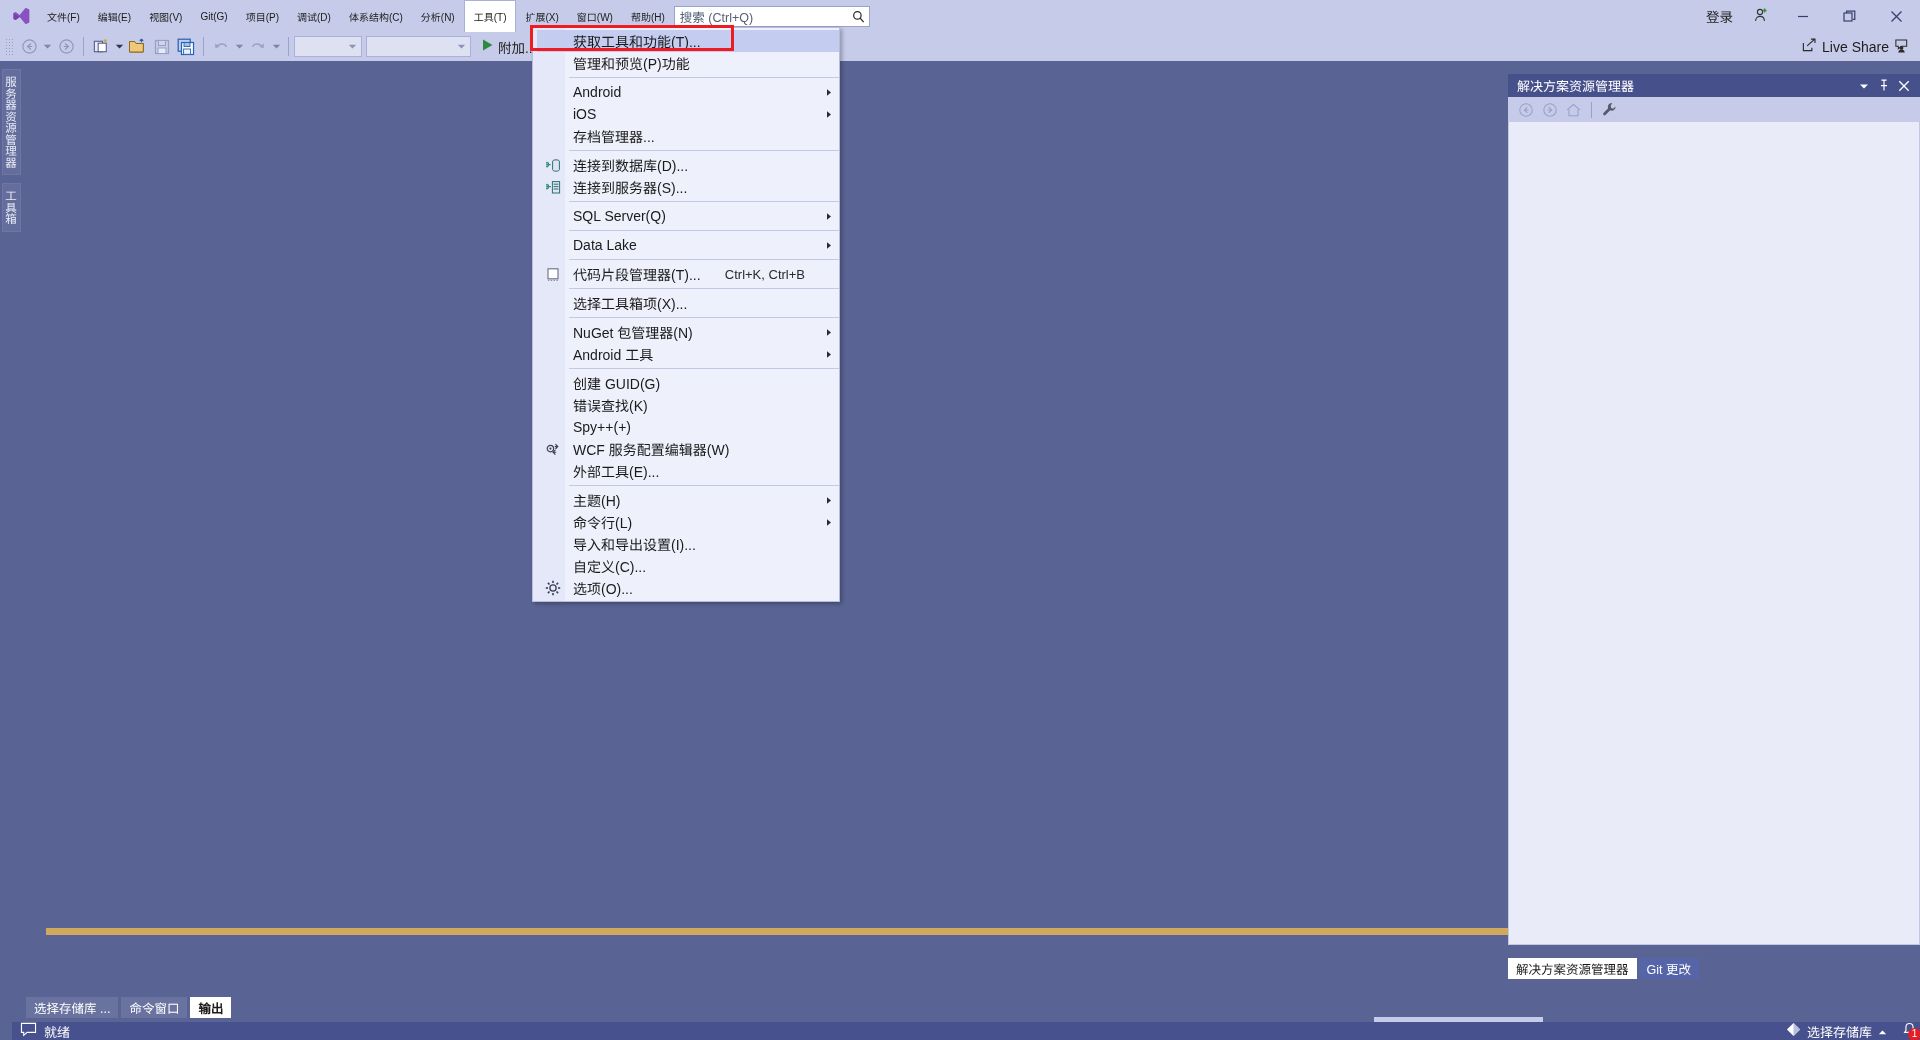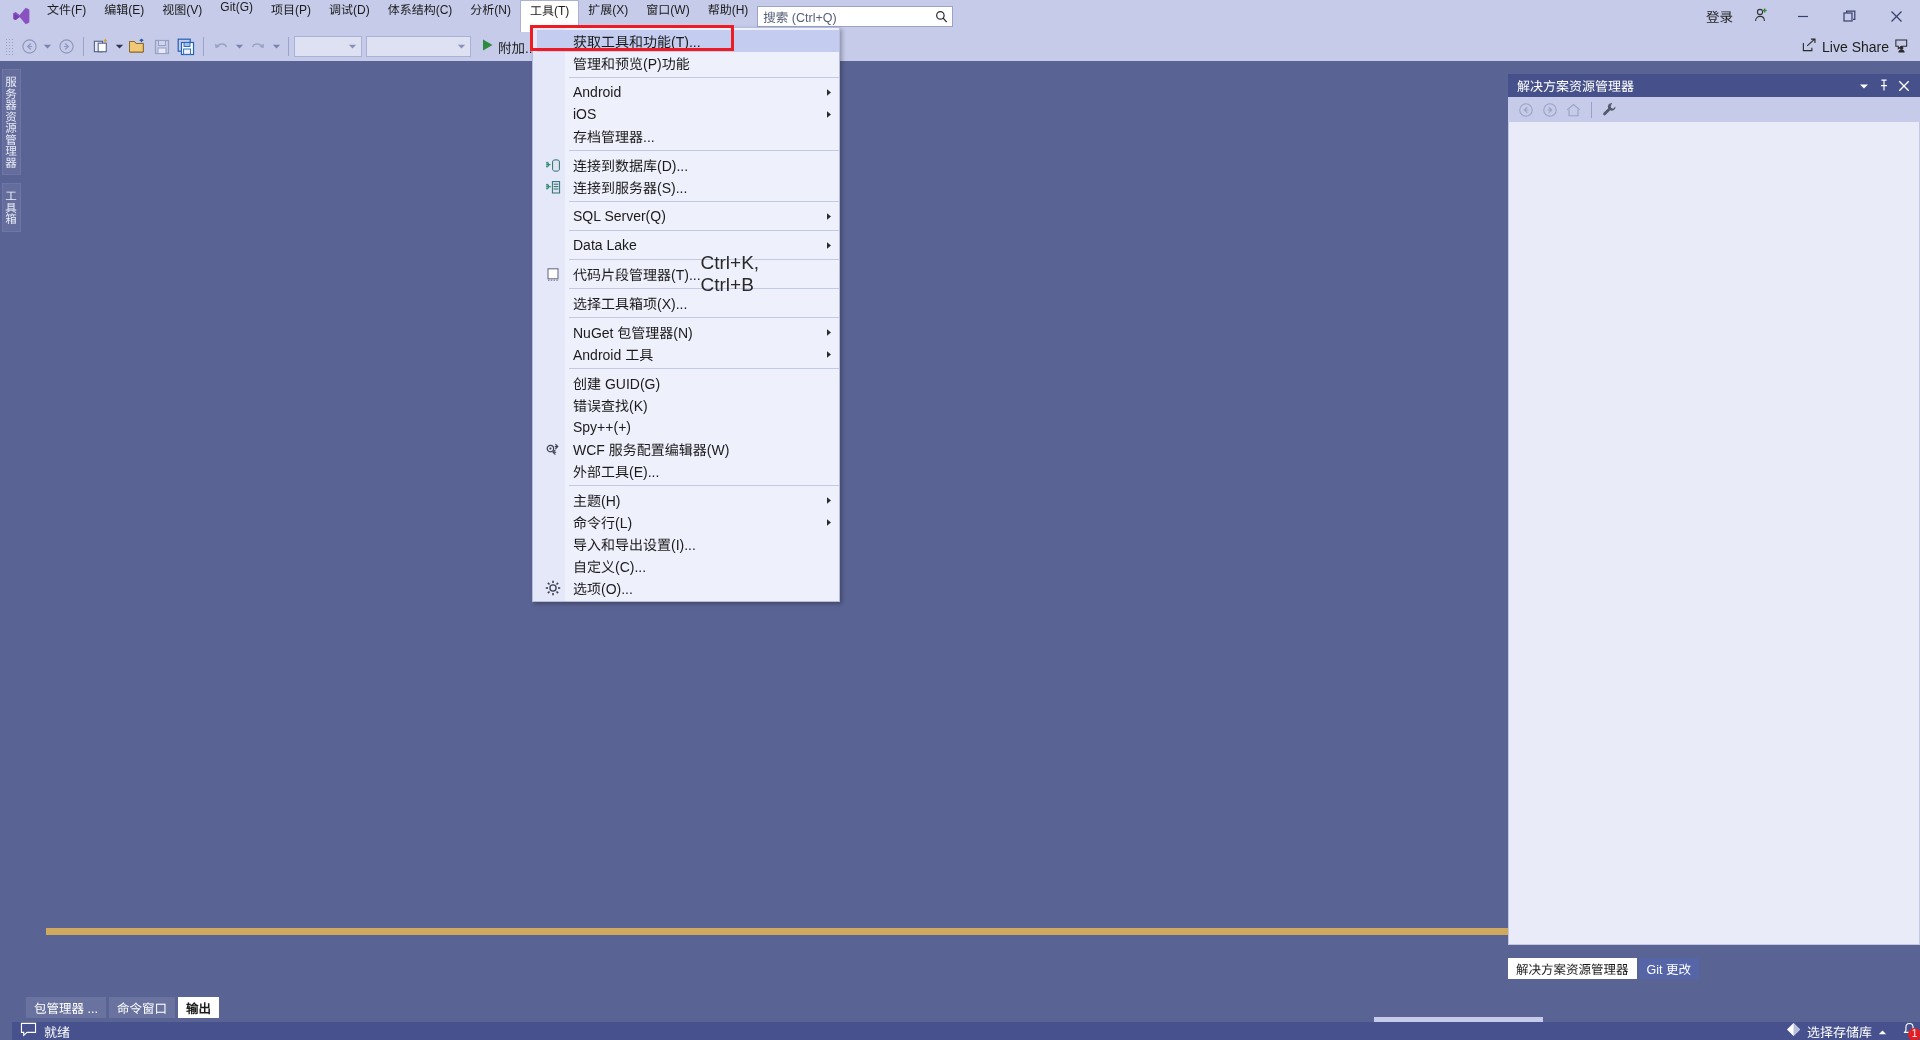--- a/index.html
+++ b/index.html
@@ -21,22 +21,22 @@
     position: absolute; top: 0; left: 0; width: 1920px; height: 32px;
     background: #c5cbe8;
     display: flex; align-items: center;
   }
   .vs-logo {
     width: 34px; height: 32px; display: flex;
     align-items: center; justify-content: center; margin-left: 4px;
   }
   .menubar { display: flex; align-items: stretch; height: 32px; }
   .menu-top {
-    display: flex; height: 32px;
-    padding: 0 9px; font-size: 12px; color: #1b1b1b;
+    display: flex; align-items: center; height: 32px;
+    padding: 0 9px; font-size: 10px; color: #1b1b1b;
     cursor: default; white-space: nowrap; position: relative;
   }
   .menu-top.active {
     background: #ffffff;
     border-left: 1px solid #a9b2d6;
     border-right: 1px solid #a9b2d6;
     border-top: 1px solid #a9b2d6;
   }
   .search-wrap {
     position: relative;
@@ -209,21 +209,21 @@
   .mi {
     display: flex; align-items: center; height: 22px;
     padding-left: 0; font-size: 14px; color: #1b1b1b;
     cursor: default; position: relative;
   }
   .mi .mi-ico {
     width: 32px; min-width: 32px; height: 22px;
     display: flex; align-items: center; justify-content: center;
   }
   .mi .mi-label { flex: 1; padding-left: 4px; white-space: nowrap; }
-  .mi .mi-accel { padding-right: 14px; font-size: 19px; color: #2a2a2a; }
+  .mi .mi-accel { padding-right: 14px; font-size: 13px; color: #2a2a2a; }
   .mi .mi-arrow { width: 20px; display: flex; align-items: center; justify-content: center; }
   .mi.highlight { background: #c4cdf0; }
   .mi-sep { height: 1px; background: #c3c9e4; margin: 3px 0 3px 32px; }
   .mi-gutter {
     position: absolute; left: 0; top: 0; width: 32px; height: 100%;
     background: #e5e8f8; pointer-events: none;
   }
   .hl-box {
     position: absolute; left: 530px; top: 25px;
     width: 204px; height: 26px;
@@ -461,21 +461,21 @@
       <span>工具箱</span>
     </div>
   </div>
 
   <div class="workarea">
     <div class="hscroll-track"></div>
   </div>
 
   <div class="bottom-tabs">
     <div class="btab">
-        <span>包管理器 ...</span>
+        <span>选择存储库 ...</span>
       </div>
     <div class="btab">
         <span>命令窗口</span>
       </div>
     <div class="btab active">
         <span>输出</span>
       </div>
   </div>
 
   <div class="rightdock">

